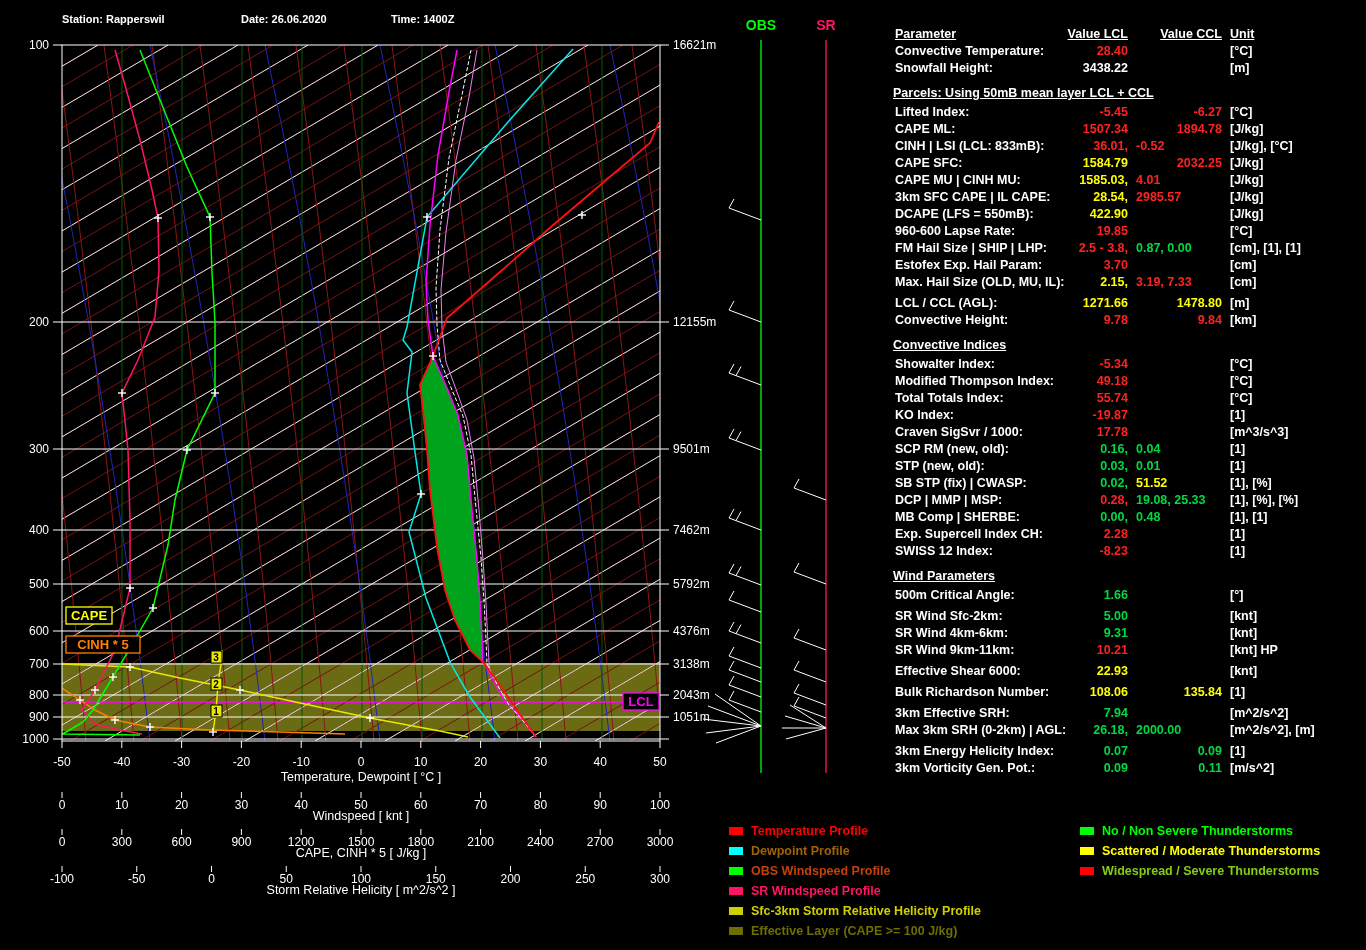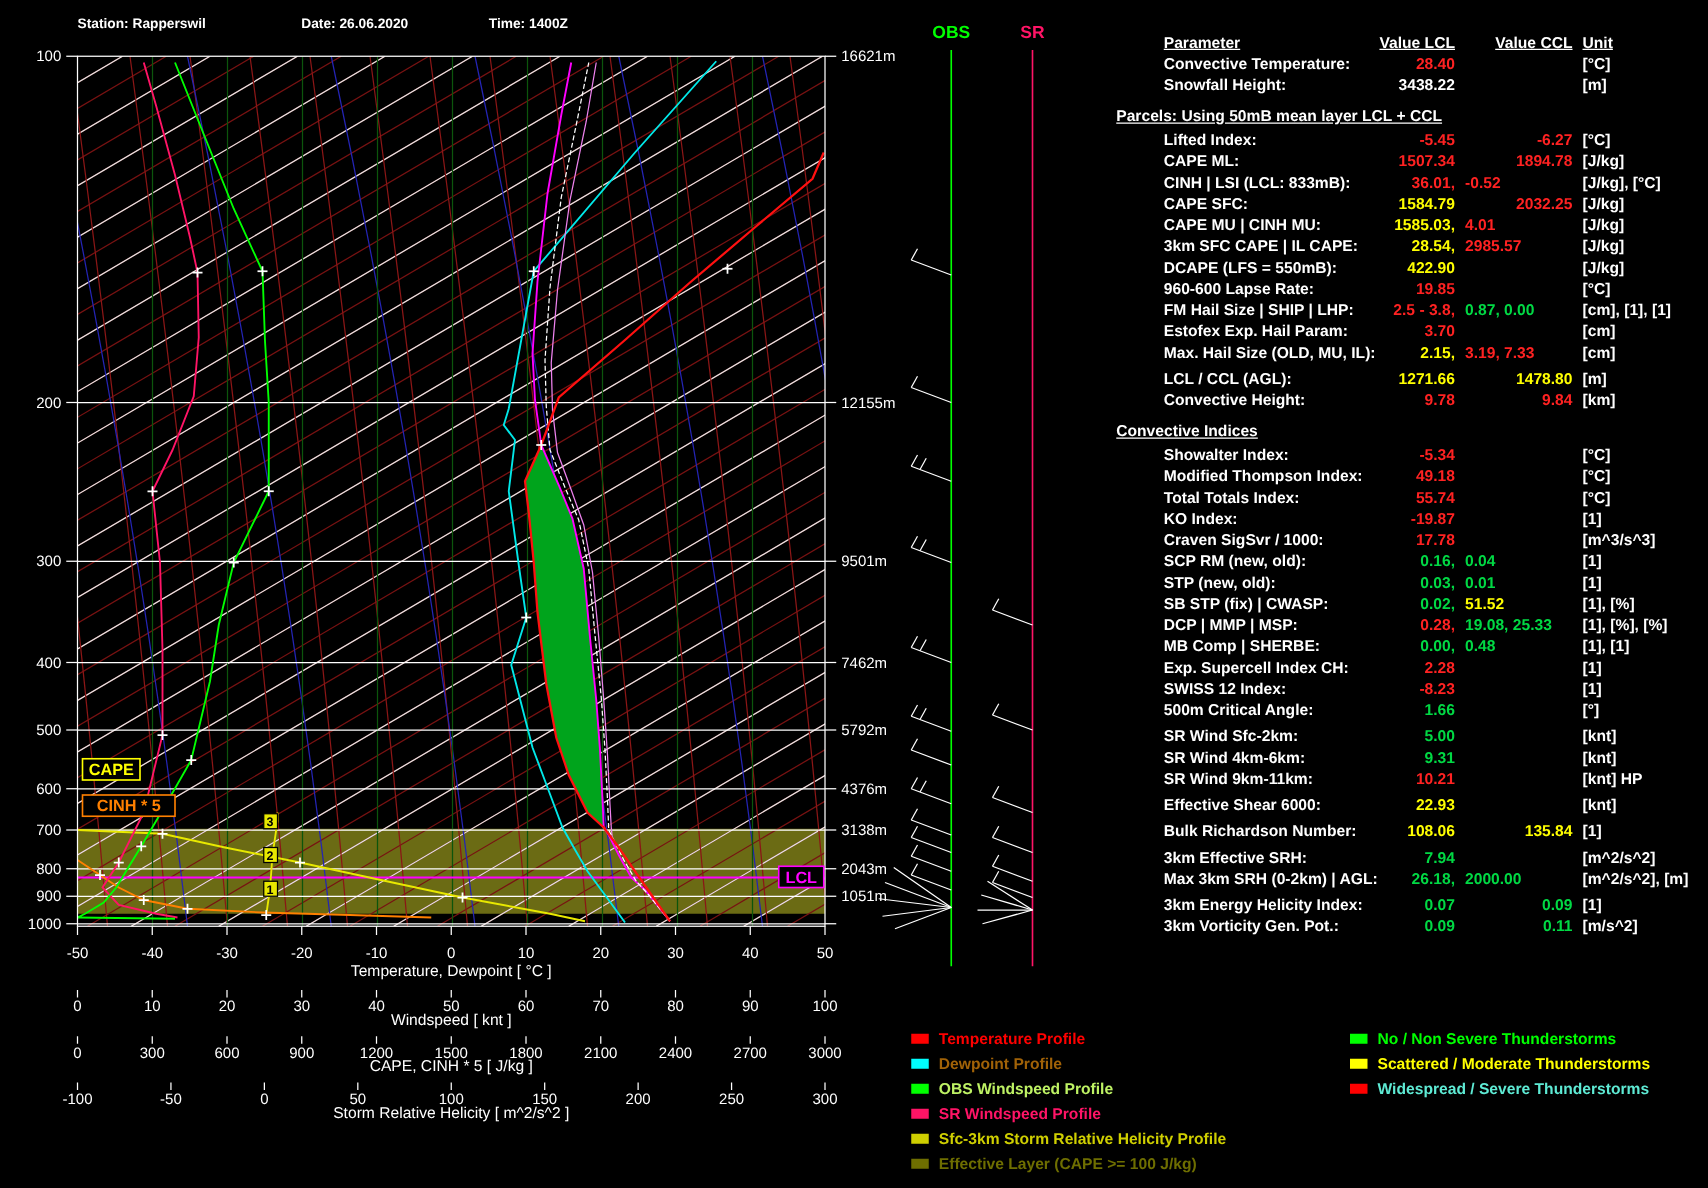--- a/index.html
+++ b/index.html
@@ -2,21 +2,21 @@
 <html><head>
 <meta charset="utf-8">
 <style>
   html,body{margin:0;padding:0;background:#000;}
   body{width:1366px;height:950px;position:relative;overflow:hidden;
        font-family:"Liberation Sans",sans-serif;-webkit-font-smoothing:antialiased;}
   .hdr{position:absolute;top:13px;color:#fff;font-size:11px;font-weight:bold;white-space:nowrap;}
   #svgwrap{position:absolute;left:0;top:0;}
   .tablepanel{position:absolute;left:893px;top:27px;width:470px;color:#fff;
               font-size:12.5px;font-weight:bold;}
-  .trow{position:relative;height:17px;white-space:nowrap;margin-left:36px;}
+  .trow{position:relative;height:17px;white-space:nowrap;}
   .trow .lbl{position:absolute;left:2px;top:0;color:#fff;}
   .trow .va{position:absolute;left:0;top:0;width:235px;text-align:right;}
   .trow .vb-col{position:absolute;left:243px;top:0;width:86px;text-align:right;}
   .trow .vb-in{position:absolute;left:243px;top:0;text-align:left;}
   .trow .unit{position:absolute;left:337px;top:0;color:#fff;}
   .thead span{text-decoration:underline;}
   .sect{position:relative;height:17px;margin-top:8px;margin-bottom:2px;
         text-decoration:underline;white-space:nowrap;}
   .gap{margin-top:4px;}
   .legend{position:absolute;font-size:12.5px;font-weight:bold;}
@@ -598,20 +598,21 @@
       <div class="trow">
         <span class="lbl">Exp. Supercell Index CH:</span>
         <span class="va c-red">2.28</span>
         <span class="unit">[1]</span>
       </div>
       <div class="trow">
         <span class="lbl">SWISS 12 Index:</span>
         <span class="va c-red">-8.23</span>
         <span class="unit">[1]</span>
       </div>
+      <div class="sect">Wind Parameters</div>
       <div class="trow">
         <span class="lbl">500m Critical Angle:</span>
         <span class="va c-green">1.66</span>
         <span class="unit">[°]</span>
       </div>
       <div class="trow gap">
         <span class="lbl">SR Wind Sfc-2km:</span>
         <span class="va c-green">5.00</span>
         <span class="unit">[knt]</span>
       </div>
@@ -666,21 +667,21 @@
     <div class="lrow" style="top: 0px;">
       <span class="sw" style="background: rgb(255, 0, 0);"></span>
       <span class="lt" style="color: rgb(255, 0, 0);">Temperature Profile</span>
     </div>
     <div class="lrow" style="top: 20px;">
       <span class="sw" style="background: rgb(0, 255, 255);"></span>
       <span class="lt" style="color: #a16207;">Dewpoint Profile</span>
     </div>
     <div class="lrow" style="top: 40px;">
       <span class="sw" style="background: rgb(0, 255, 0);"></span>
-      <span class="lt" style="color: #bef264;">OBS Windspeed Profile</span>
+      <span class="lt" style="color: #c2410c;">OBS Windspeed Profile</span>
     </div>
     <div class="lrow" style="top: 60px;">
       <span class="sw" style="background: rgb(255, 20, 102);"></span>
       <span class="lt" style="color: rgb(255, 20, 102);">SR Windspeed Profile</span>
     </div>
     <div class="lrow" style="top: 80px;">
       <span class="sw" style="background: rgb(207, 207, 0);"></span>
       <span class="lt" style="color: rgb(207, 207, 0);">Sfc-3km Storm Relative Helicity Profile</span>
     </div>
     <div class="lrow" style="top: 100px;">
@@ -692,15 +693,15 @@
     <div class="lrow" style="top: 0px;">
       <span class="sw" style="background: rgb(0, 255, 0);"></span>
       <span class="lt" style="color: rgb(0, 255, 0);">No / Non Severe Thunderstorms</span>
     </div>
     <div class="lrow" style="top: 20px;">
       <span class="sw" style="background: rgb(255, 255, 0);"></span>
       <span class="lt" style="color: rgb(255, 255, 0);">Scattered / Moderate Thunderstorms</span>
     </div>
     <div class="lrow" style="top: 40px;">
       <span class="sw" style="background: rgb(255, 0, 0);"></span>
-      <span class="lt" style="color: #5eead4;">Widespread / Severe Thunderstorms</span>
+      <span class="lt" style="color: #84cc16;">Widespread / Severe Thunderstorms</span>
     </div>
   </div>
 
 </body></html>

